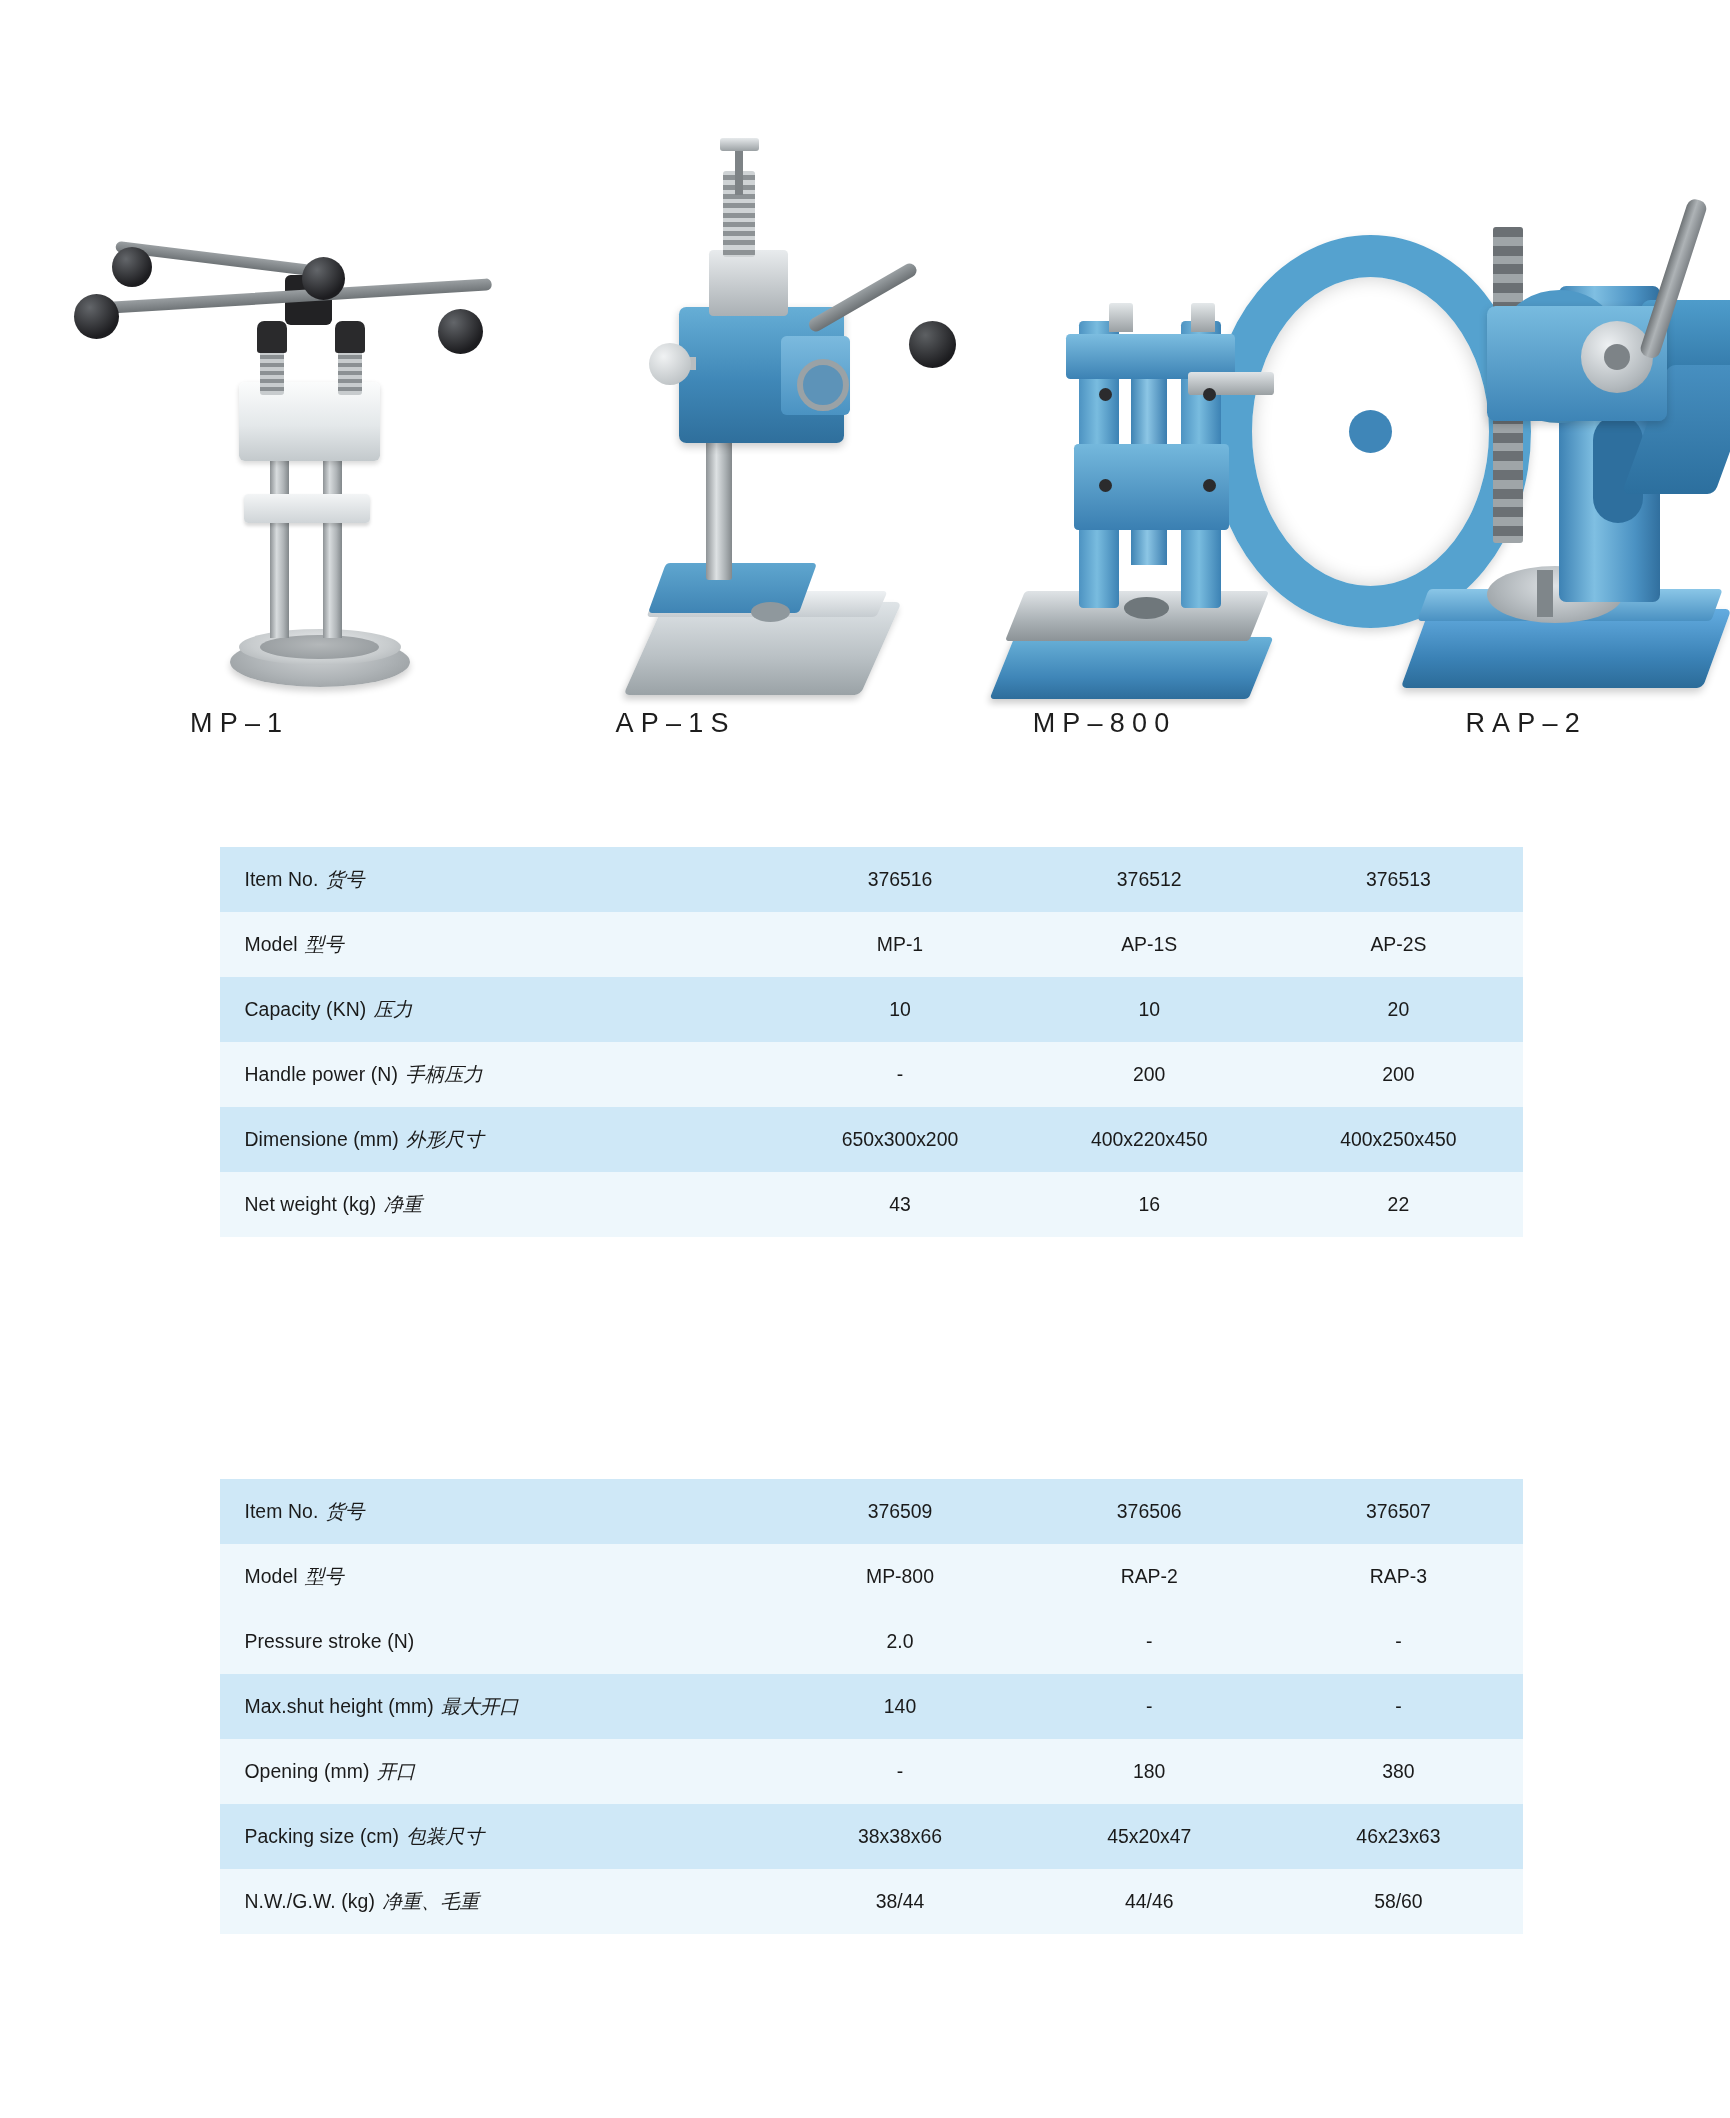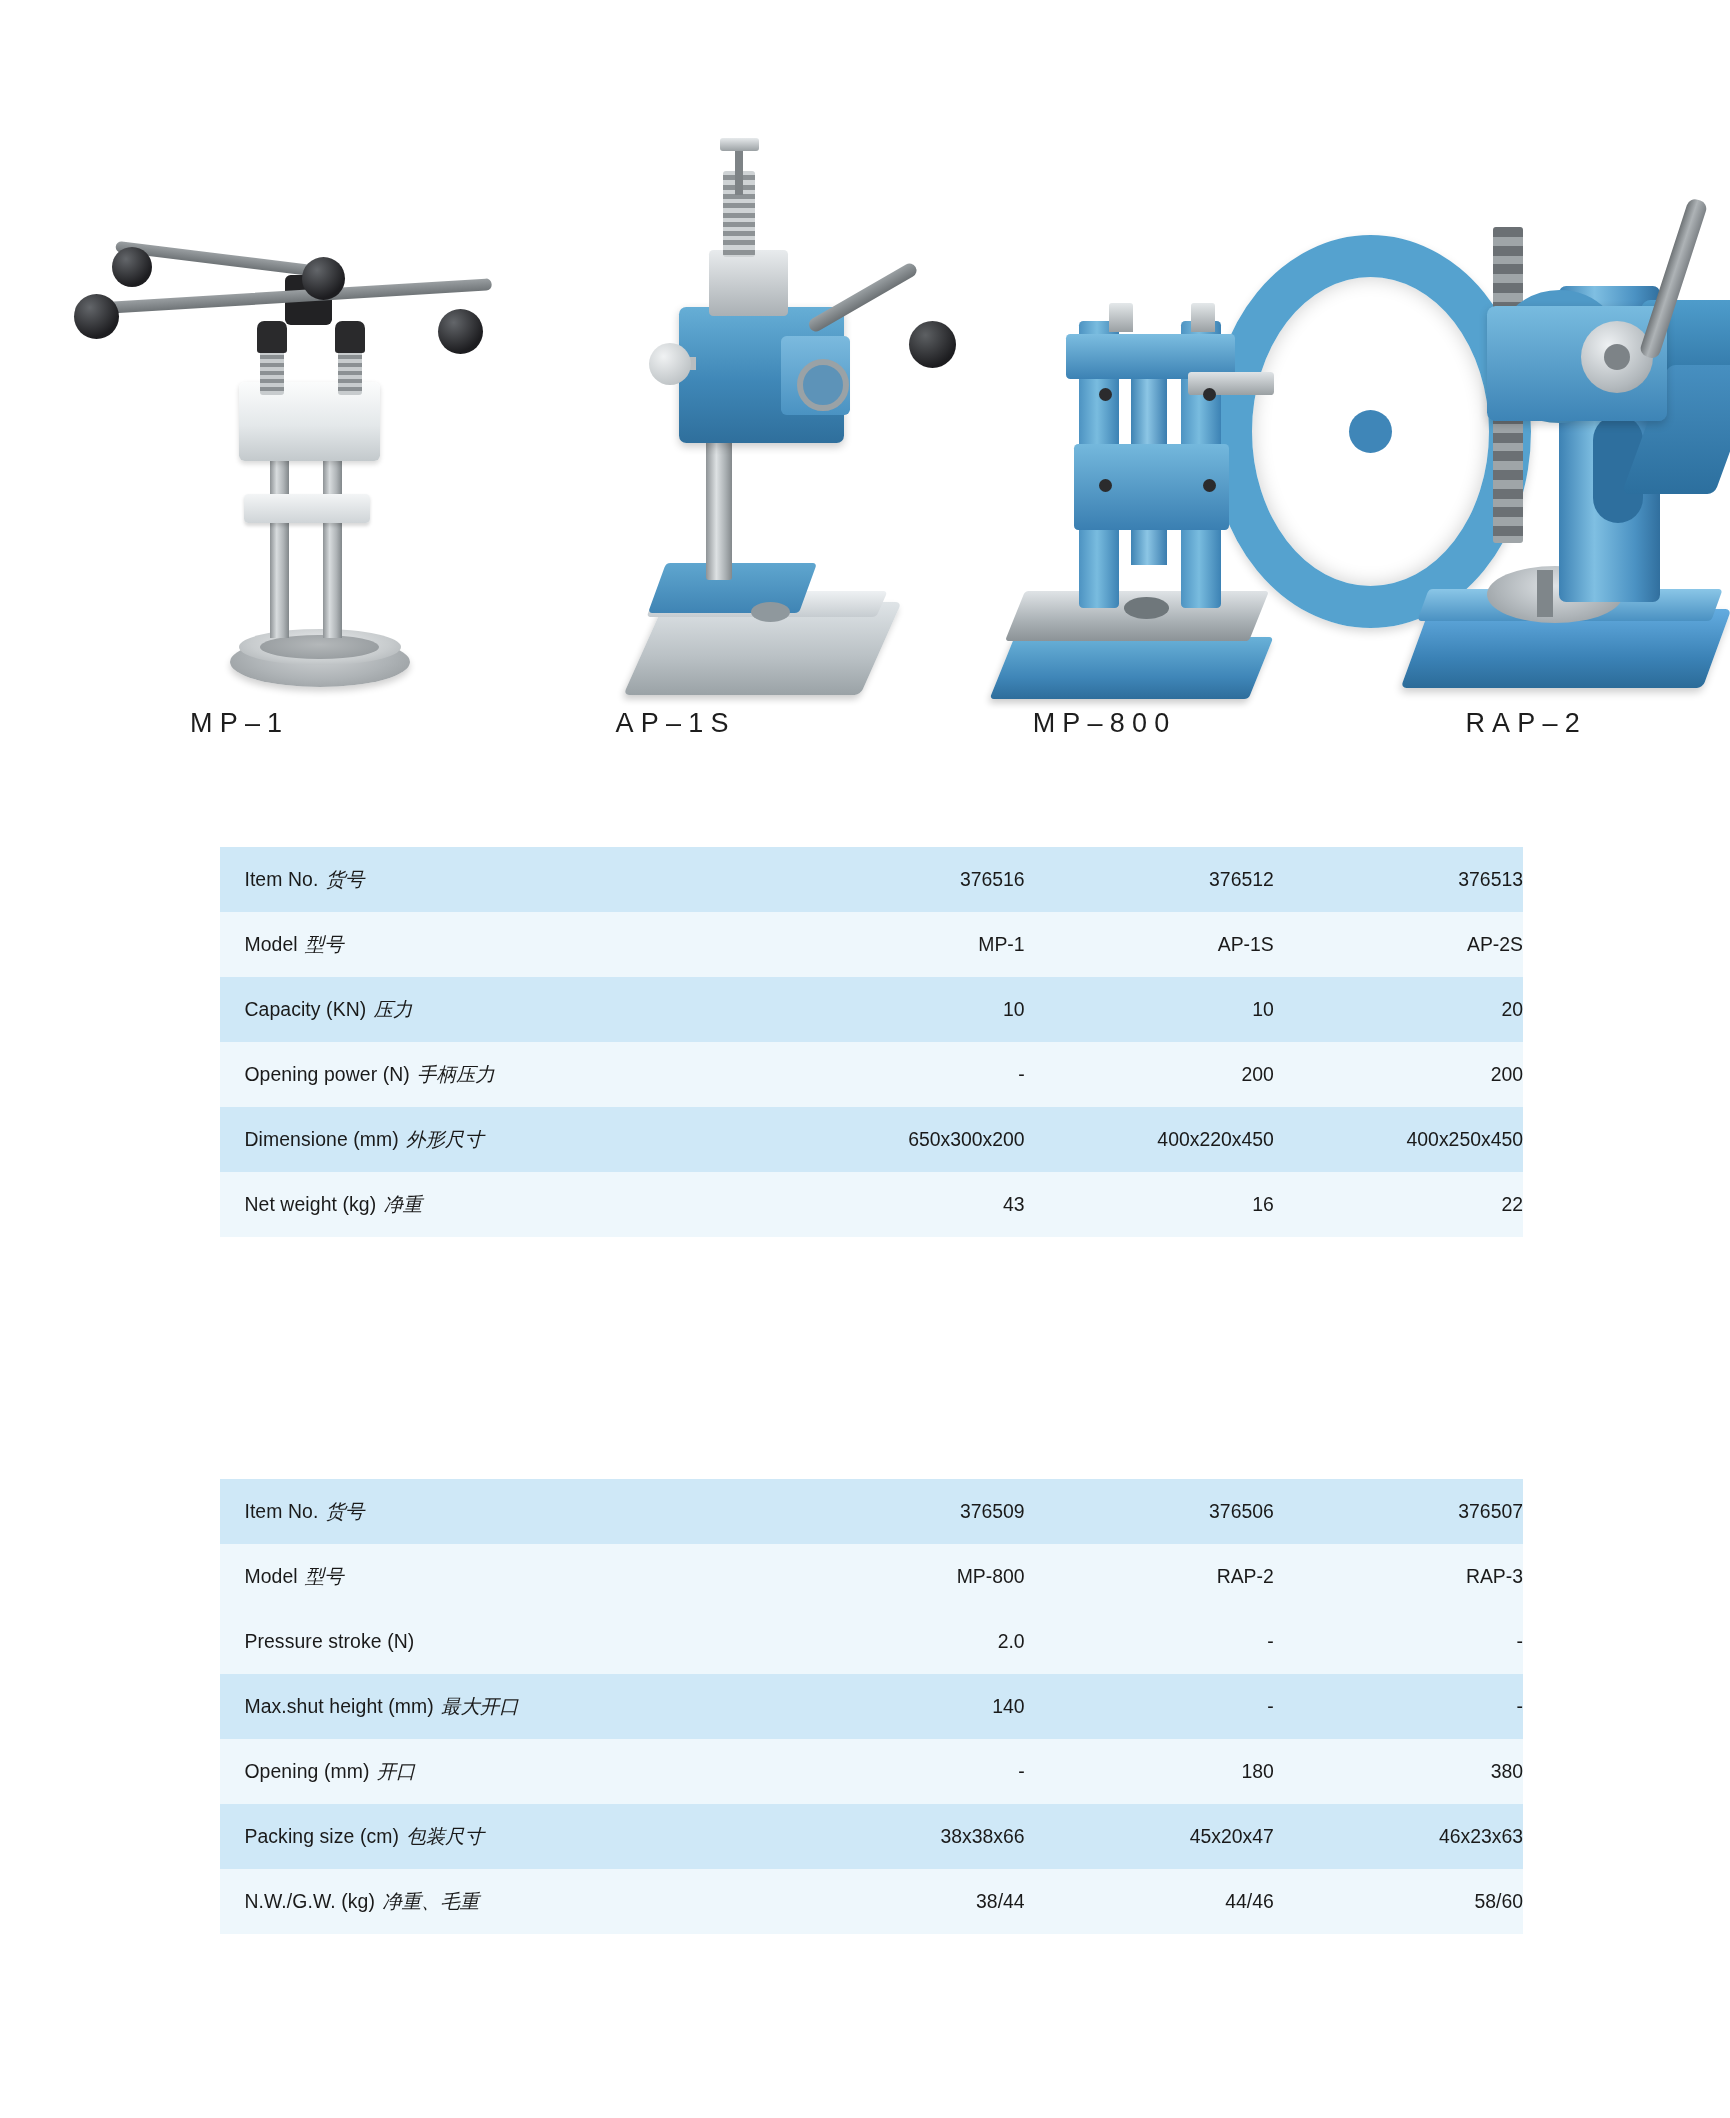--- a/index.html
+++ b/index.html
@@ -280,21 +280,21 @@
   }
   .spec-table tr { height: 65px; }
   .spec-table td {
     font-size: 19.4px;
     color: #1a1a1a;
     padding: 0 0 0 24.4px;
     vertical-align: middle;
     font-weight: 400;
   }
   .spec-table td.val {
-    text-align: right;
+    text-align: center;
     padding: 0;
   }
   .row-a td { background: #cfe8f7; }
   .row-b td { background: #eef7fc; }
 
   .label-en { letter-spacing: 0.1px; }
   .label-cn { margin-left: 7.2px; font-style: italic; }
 
   #table1 { top: 847px; }
   #table2 { top: 1479px; }
@@ -417,21 +417,21 @@
       <tr class="row-a">
         <td>
           <span class="label-en">Capacity (KN)</span><span class="label-cn">压力</span>
         </td>
         <td class="val">10</td>
         <td class="val">10</td>
         <td class="val">20</td>
       </tr>
       <tr class="row-b">
         <td>
-          <span class="label-en">Opening power (N)</span><span class="label-cn">手柄压力</span>
+          <span class="label-en">Handle power (N)</span><span class="label-cn">手柄压力</span>
         </td>
         <td class="val">-</td>
         <td class="val">200</td>
         <td class="val">200</td>
       </tr>
       <tr class="row-a">
         <td>
           <span class="label-en">Dimensione (mm)</span><span class="label-cn">外形尺寸</span>
         </td>
         <td class="val">650x300x200</td>

